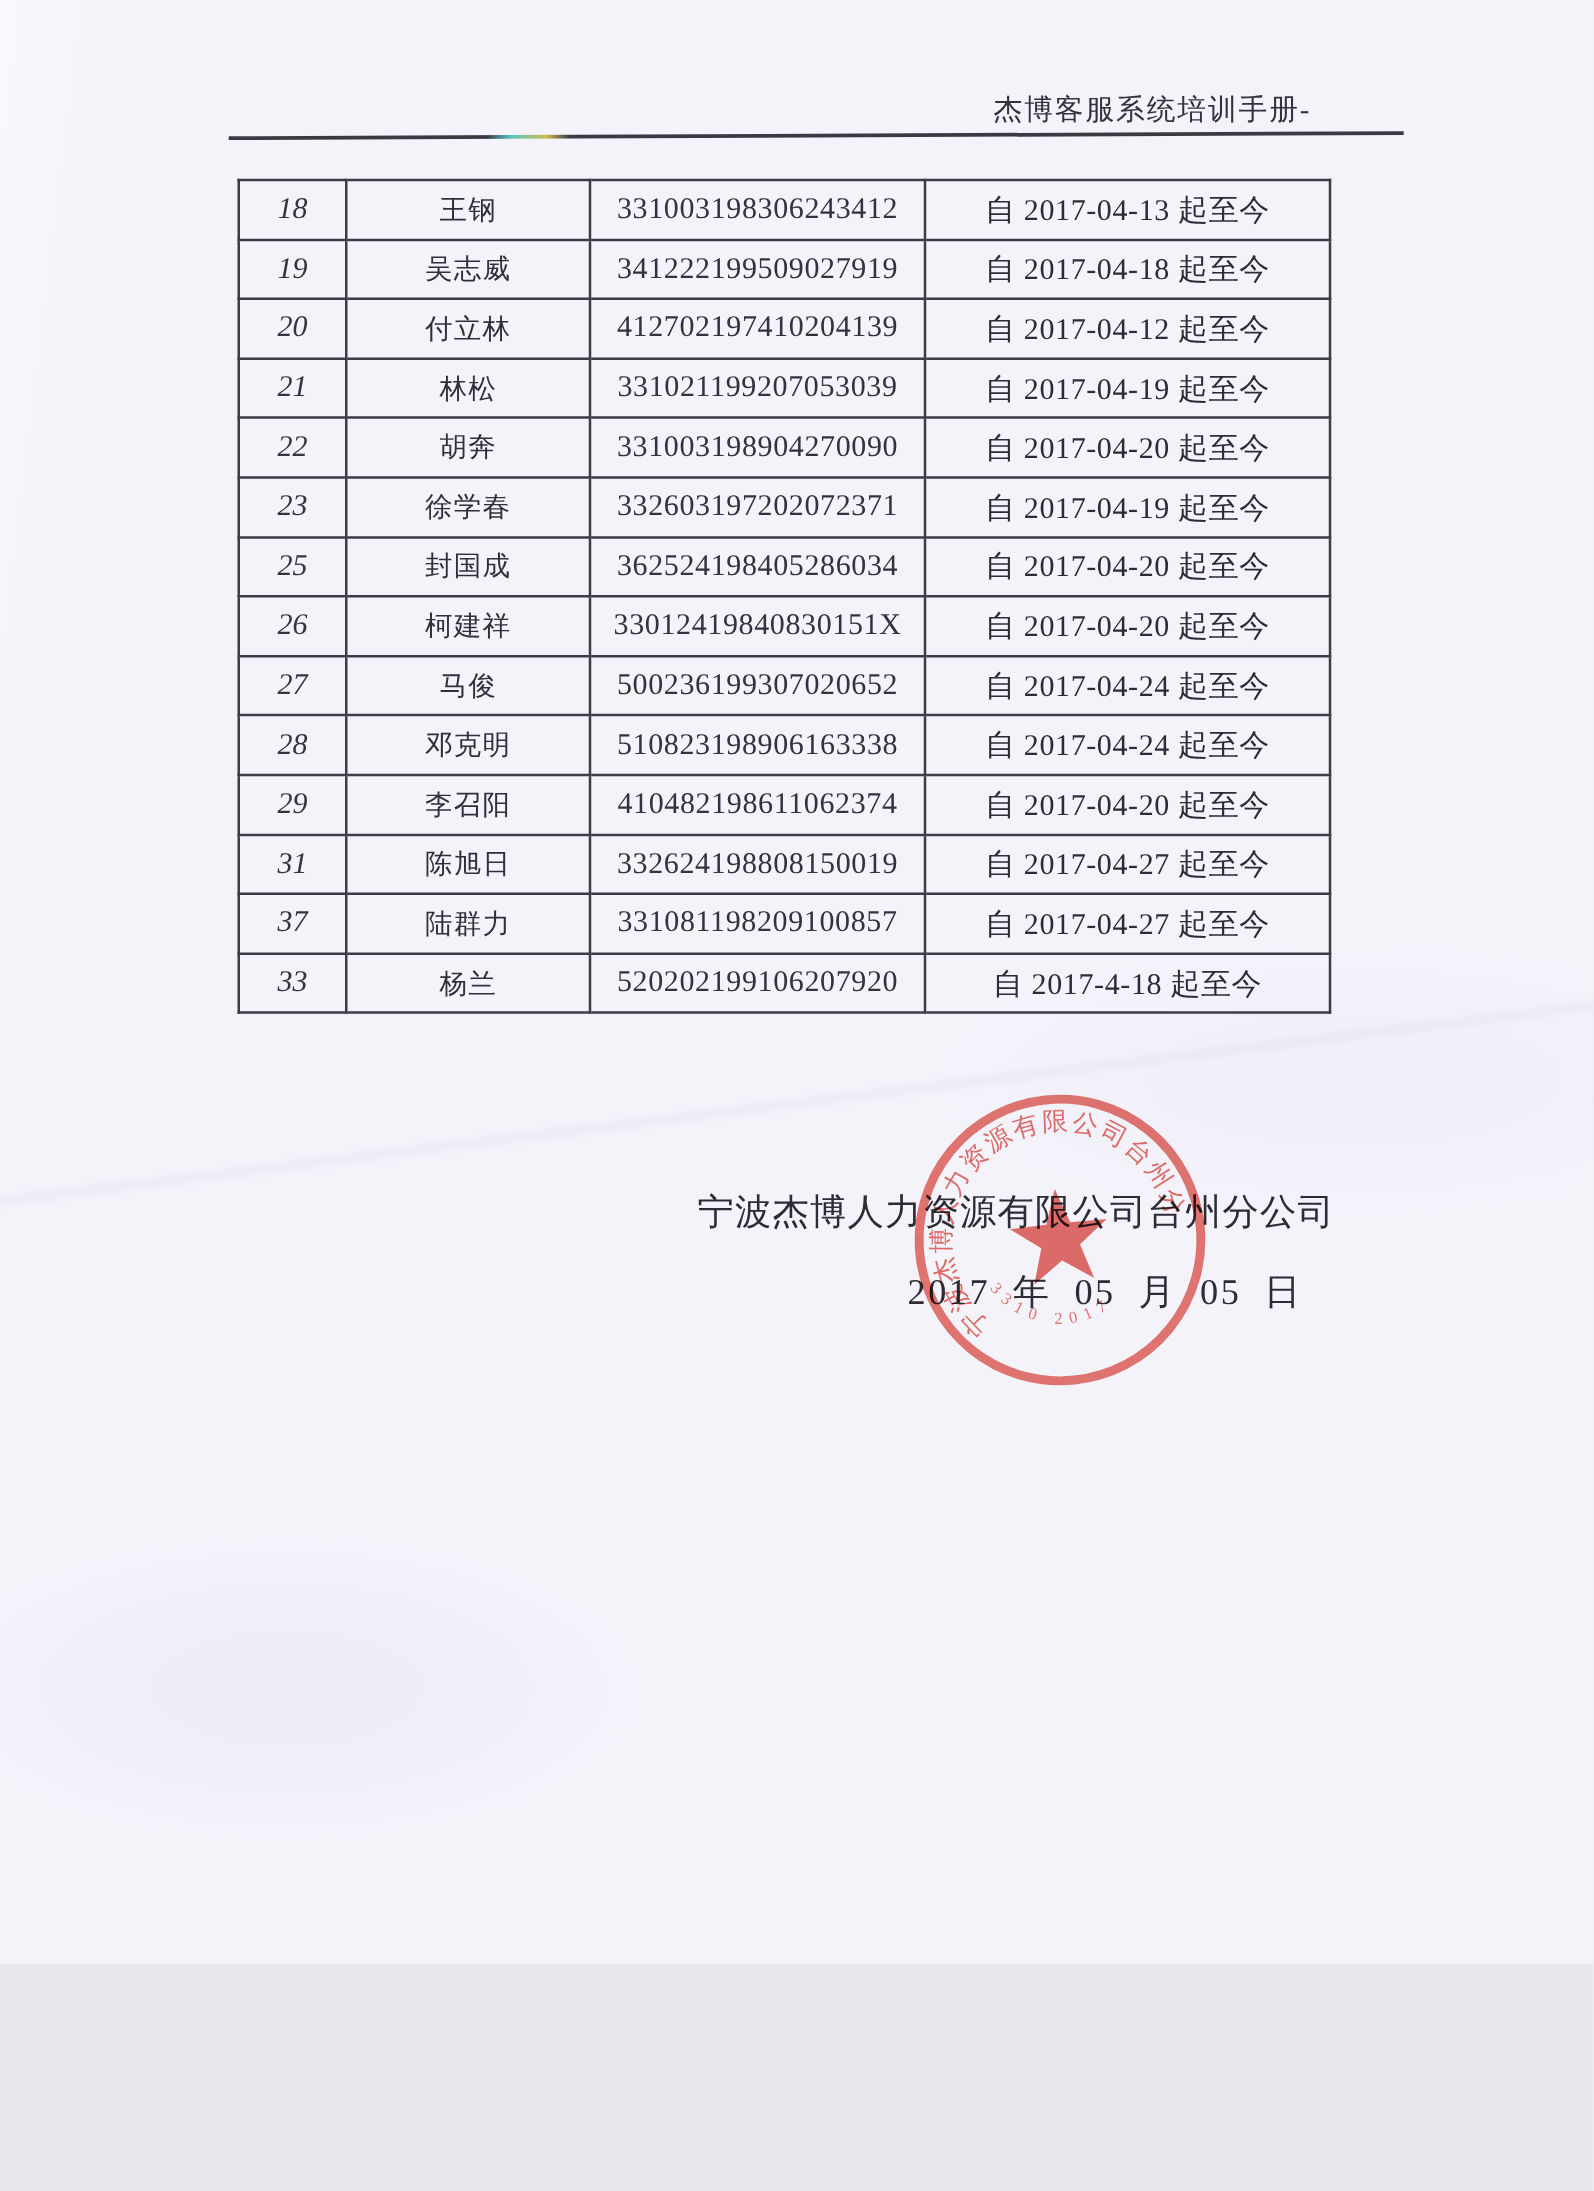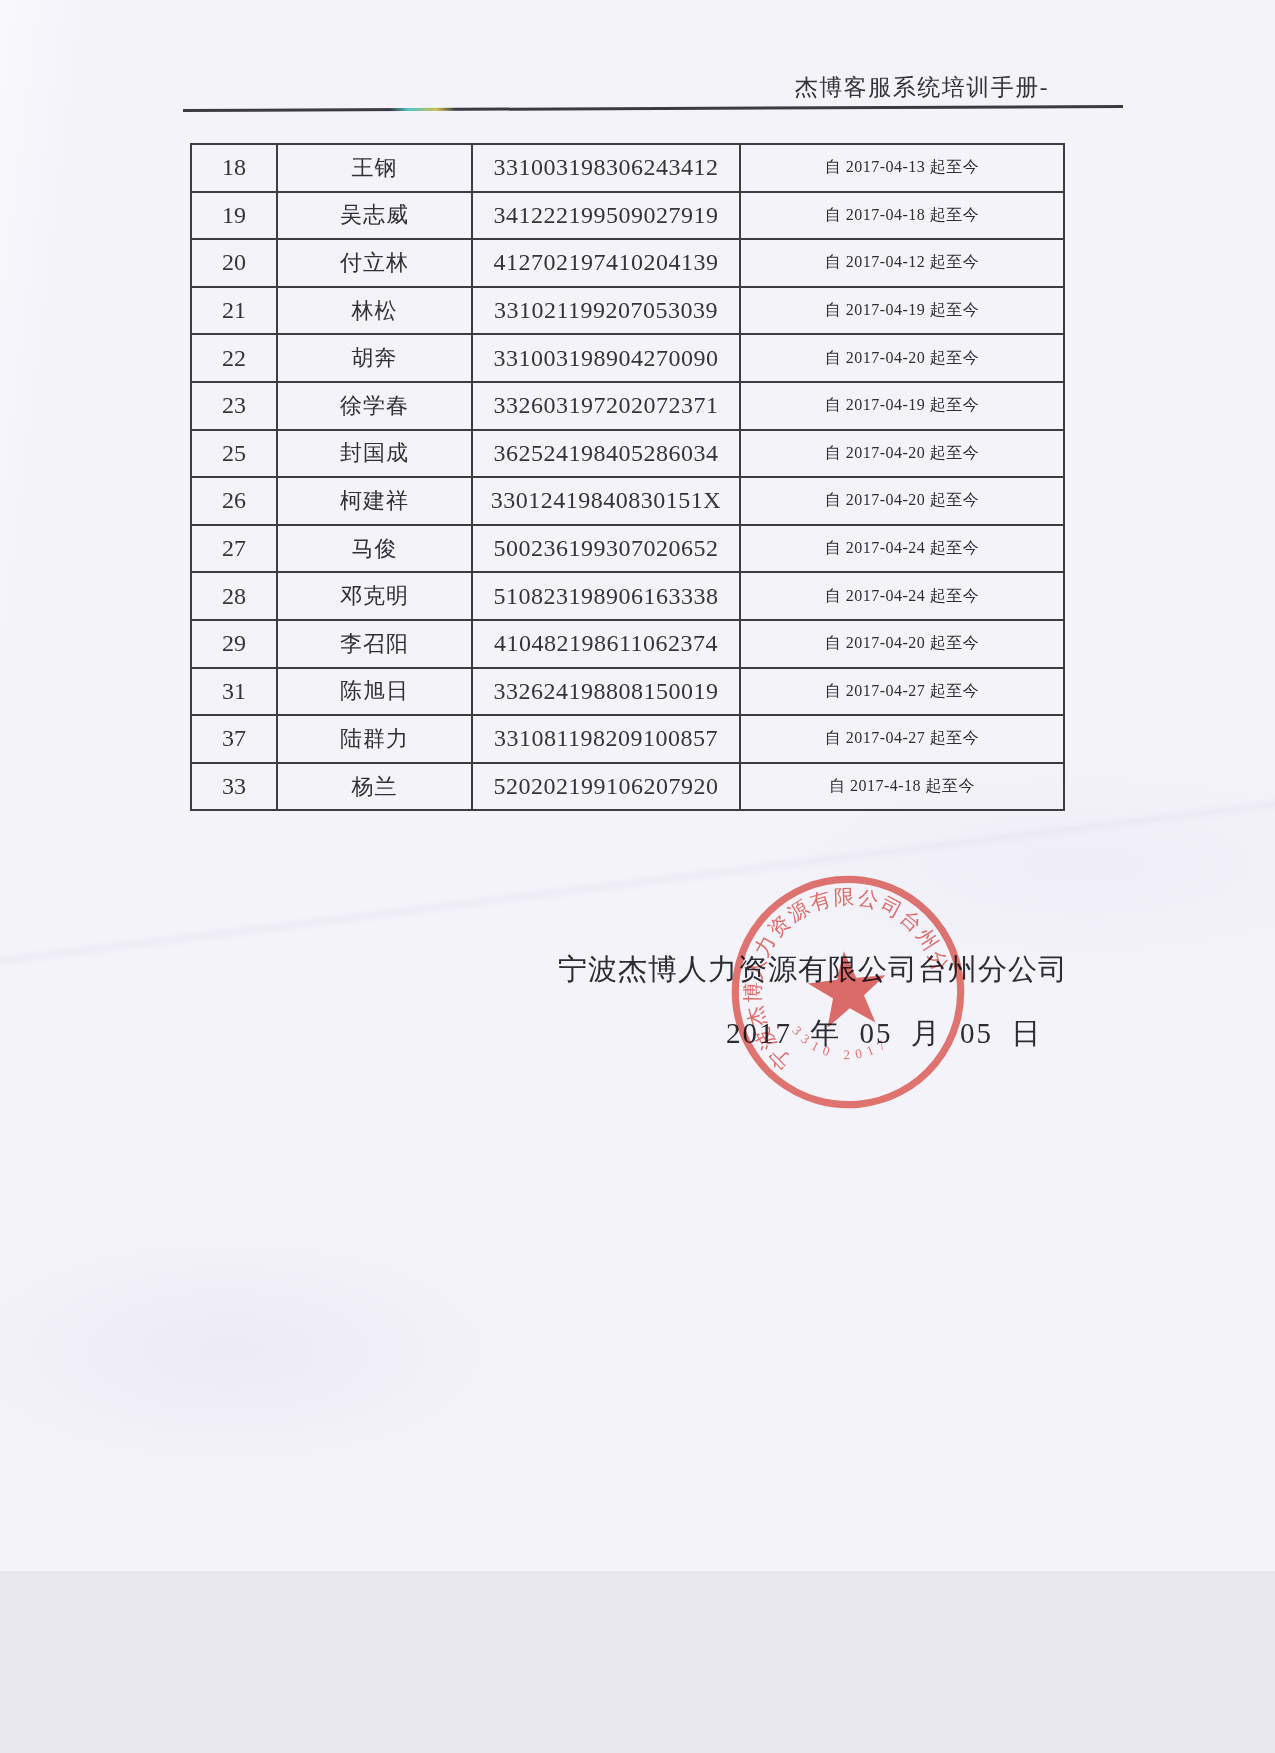--- a/index.html
+++ b/index.html
@@ -32,24 +32,24 @@
     width:873px;border-collapse:collapse;table-layout:fixed;
   }
   table.roster td{
     border:2px solid #3c3c44;
     height:45.6px; 
     text-align:center;vertical-align:middle;
     padding:0;
     white-space:nowrap;
     overflow:hidden;
   }
-  td.c-no{font-size:24px;color:#34343d;}
+  td.c-no{font-size:24px;color:#34343d;font-style:italic;}
   td.c-name{font-size:22px;letter-spacing:1px;color:#303039;}
   td.c-id{font-size:24px;color:#33333c;letter-spacing:0.5px;}
-  td.c-period{font-size:16px;color:#2c2c35;letter-spacing:0.5px;}
+  td.c-period{font-size:24px;color:#2c2c35;letter-spacing:0.5px;}
   .col-no{width:86px;}
   .col-name{width:195px;}
   .col-id{width:268px;}
   .col-period{width:324px;}
   .company-line{
     position:absolute;left:558px;top:950px;
     font-size:29px;letter-spacing:1px;color:#2c2c35;white-space:nowrap;
   }
   .sign-date{
     position:absolute;left:726px;top:1014px;

